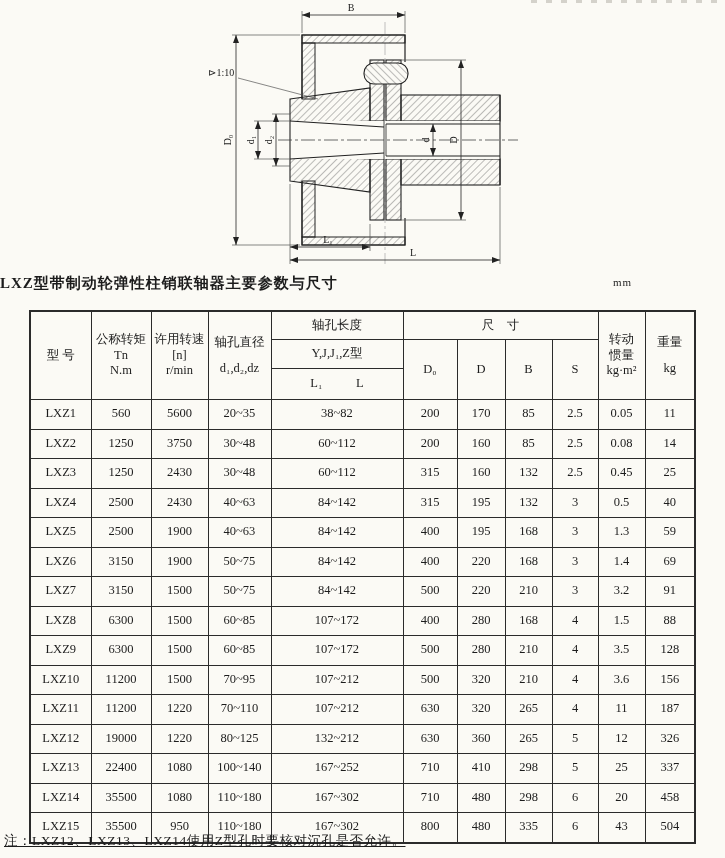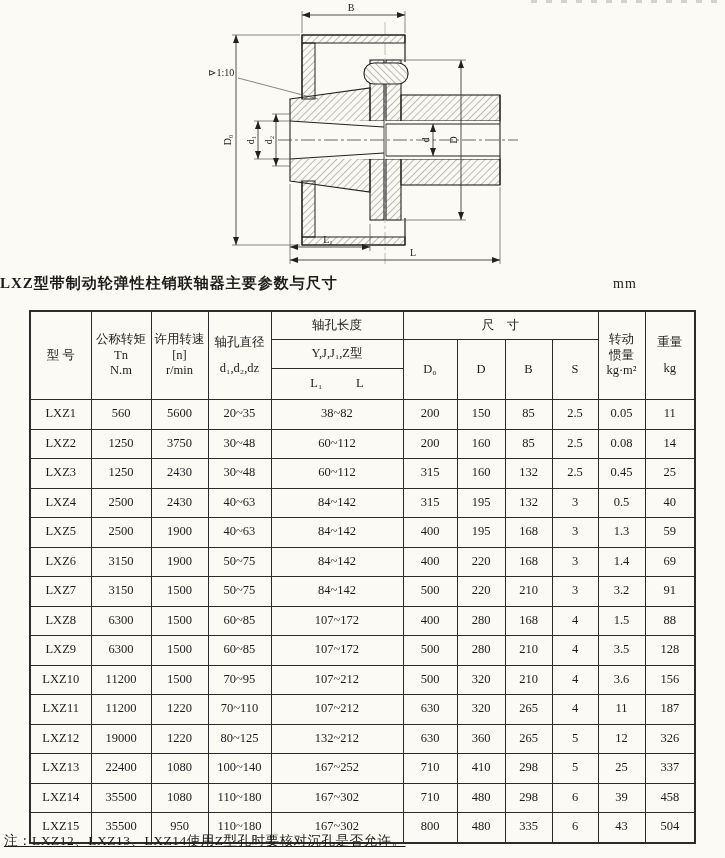--- a/index.html
+++ b/index.html
@@ -4,21 +4,21 @@
 <style>
   html,body{margin:0;padding:0;}
   .page{position:relative;width:725px;height:858px;background:#fbfaf5;
         font-family:"Liberation Serif","DejaVu Serif",serif;color:#1c1c1c;overflow:hidden;}
   .artifact{position:absolute;left:531px;top:0;width:190px;height:3px;
         background:repeating-linear-gradient(90deg,#b4b1a8 0 6px,transparent 6px 15px);opacity:.55;}
   .dwg{position:absolute;left:170px;top:0;width:380px;height:270px;}
   .dwg text{font-family:"Liberation Serif","DejaVu Serif",serif;font-size:10px;fill:#222;}
   .titlebar{position:absolute;top:274px;left:0;width:100%;
         font-size:15px;font-weight:bold;letter-spacing:1px;}
-  .unit{position:absolute;top:276px;left:613px;font-size:14px;font-weight:normal;letter-spacing:1px;}
+  .unit{position:absolute;top:276px;left:613px;font-size:11px;font-weight:normal;letter-spacing:1px;}
   table.params{position:absolute;left:29px;top:310px;border-collapse:collapse;table-layout:fixed;
         width:666px;font-size:12.5px;}
   table.params th,table.params td{border:1px solid #2b2b2b;text-align:center;vertical-align:middle;
         font-weight:normal;padding:0;line-height:1.25;overflow:hidden;}
   table.params{border:2px solid #2b2b2b;}
   thead tr.h1 th{height:27px;}
   thead tr.h2 th{height:28px;}
   thead tr.h3 th{height:30px;}
   tbody td{height:28.5px;}
   .two-line{line-height:1.3;margin-left:40px;}
@@ -188,21 +188,21 @@
       </tr>
     </thead>
     <tbody>
         <tr>
           <td>LXZ1</td>
           <td>560</td>
           <td>5600</td>
           <td>20~35</td>
           <td>38~82</td>
           <td>200</td>
-          <td>150</td>
+          <td>170</td>
           <td>85</td>
           <td>2.5</td>
           <td>0.05</td>
           <td>11</td>
         </tr>
         <tr>
           <td>LXZ2</td>
           <td>1250</td>
           <td>3750</td>
           <td>30~48</td>
@@ -360,21 +360,21 @@
         <tr>
           <td>LXZ14</td>
           <td>35500</td>
           <td>1080</td>
           <td>110~180</td>
           <td>167~302</td>
           <td>710</td>
           <td>480</td>
           <td>298</td>
           <td>6</td>
-          <td>39</td>
+          <td>20</td>
           <td>458</td>
         </tr>
         <tr>
           <td>LXZ15</td>
           <td>35500</td>
           <td>950</td>
           <td>110~180</td>
           <td>167~302</td>
           <td>800</td>
           <td>480</td>

